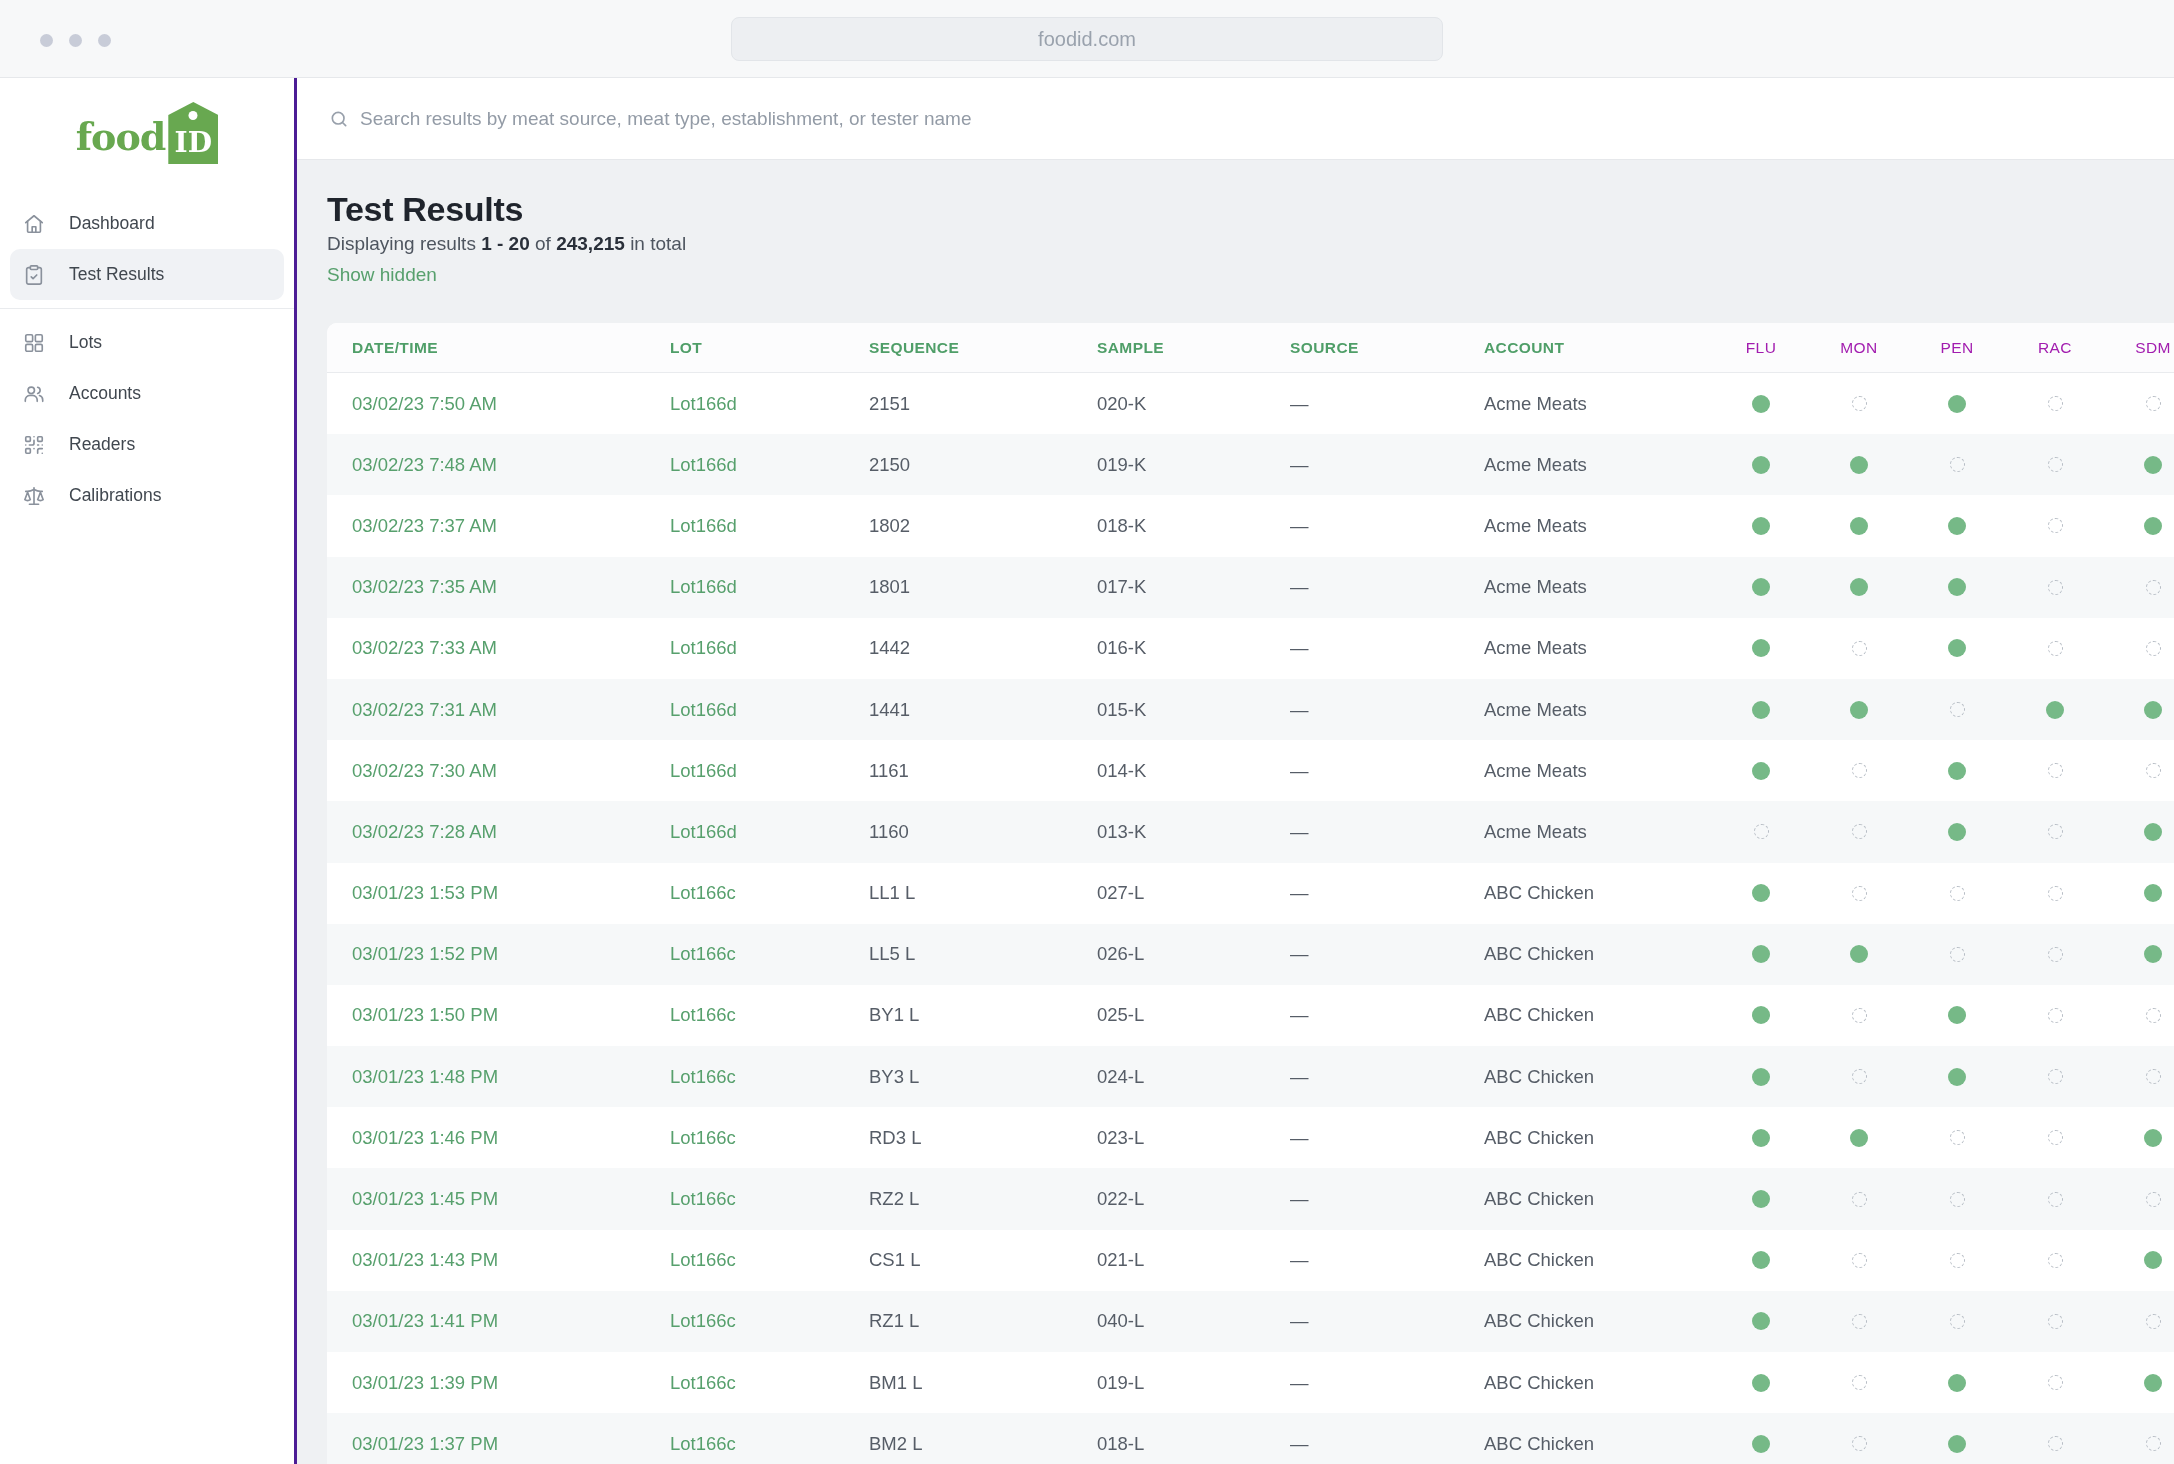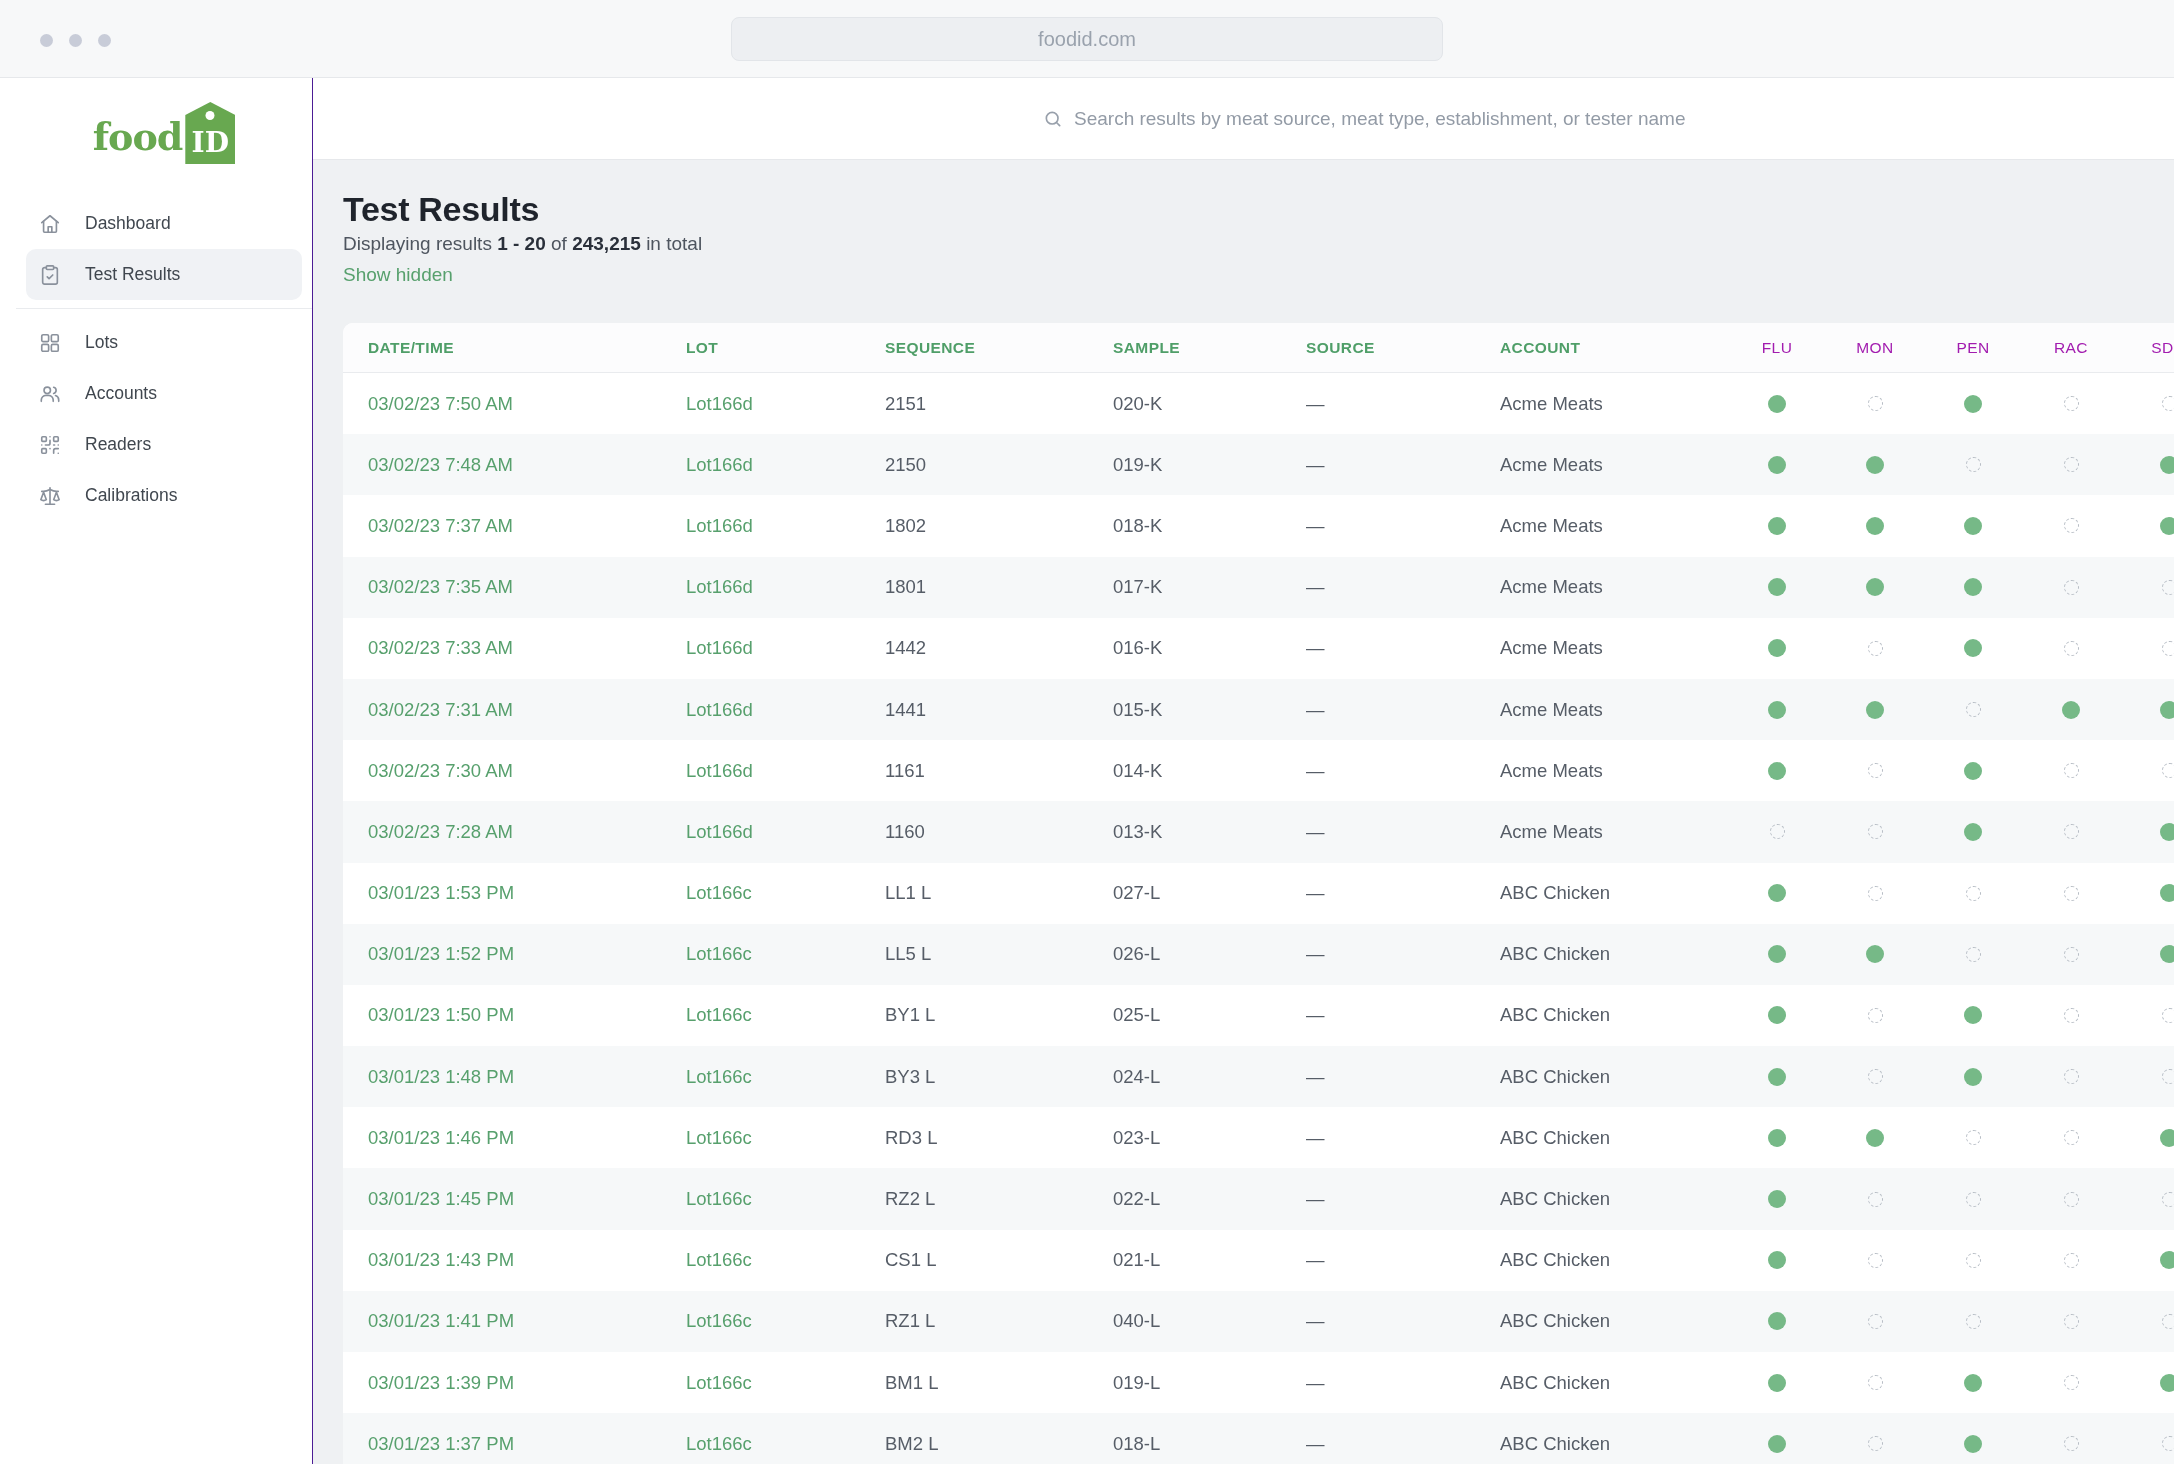--- a/index.html
+++ b/index.html
@@ -16,42 +16,42 @@
   
   .topbar{position:relative;height:78px;background:#f7f8f9;border-bottom:1px solid #e6e8eb;}
   .traffic{position:absolute;left:40px;top:34px;display:flex;gap:16px;}
   .traffic span{width:13px;height:13px;border-radius:50%;background:#c8ccd8;display:block;}
   .urlpill{position:absolute;left:50%;transform:translateX(-50%);top:17px;width:712px;height:44px;
     background:#edeff2;border:1px solid #e2e5e9;border-radius:8px;line-height:42px;text-align:center;
     color:#9aa2ad;font-size:20px;}
 
   
   .app{display:flex;height:1386px;}
-  .sidebar{width:297px;background:#fff;border-right:1px solid #4c1d95;flex:none;margin-left:16px;}
+  .sidebar{width:297px;background:#fff;border-right:3px solid #4c1d95;flex:none;}
   .logo{margin-top:16px;height:78px;display:flex;align-items:center;justify-content:center;gap:3px;}
   .logo-word{font-family:"DejaVu Serif","Liberation Serif",serif;font-weight:700;font-size:38px;
     color:var(--brand-green);letter-spacing:-1px;transform:translateY(3px);}
   .logo-tag{position:relative;width:50px;height:62px;background:var(--brand-green);
     clip-path:polygon(0 21%,50% 0,100% 21%,100% 100%,0 100%);padding-left:32px;}
   .logo-tag .hole{position:absolute;left:50%;top:9px;transform:translateX(-50%);width:9px;height:9px;
     border-radius:50%;background:#fff;}
   .logo-tag .tagtext{position:absolute;left:0;right:0;bottom:5px;text-align:center;
     font-family:"DejaVu Serif","Liberation Serif",serif;font-weight:700;font-size:28px;color:#fff;}
   .nav{margin-top:26px;padding:0 10px;}
   .nav-item{height:51px;border-radius:10px;display:flex;align-items:center;padding-left:13px;gap:24px;
     font-size:17.5px;color:#40474f;cursor:pointer;}
   .nav-item.active{background:#f0f2f5;}
   .nav-icon{width:22px;height:22px;color:#8a919c;flex:none;display:flex;align-items:center;justify-content:center;}
   .nav-icon svg{width:22px;height:22px;}
   .nav-divider{height:1px;background:#e9ebee;margin:8px -10px;}
 
   
   .main{flex:1;display:flex;flex-direction:column;background:#eff1f3;overflow:hidden;}
   .searchbar{height:82px;background:#fff;border-bottom:1px solid #e6e8eb;display:flex;align-items:center;
-    padding-left:32px;gap:11px;flex:none;justify-content:flex-end;}
+    padding-left:32px;gap:11px;flex:none;}
   .search-icon{width:20px;height:20px;color:#98a0ab;display:flex;}
   .searchbar input{border:none;outline:none;font-size:19px;color:#3c434d;width:1100px;background:transparent;
     font-family:"Liberation Sans","DejaVu Sans",sans-serif;}
   .searchbar input::placeholder{color:#939ba6;opacity:1;}
 
   .content{flex:1;padding:30px 0 0 30px;overflow:hidden;}
   .page-title{font-size:34px;font-weight:800;color:#1f242c;letter-spacing:-.3px;}
   .summary{margin-top:4px;font-size:19px;color:#4e555f;}
   .summary b{color:#2a303a;}
   .show-hidden{margin-top:9px;font-size:19px;color:var(--link-green);width:fit-content;cursor:pointer;}

